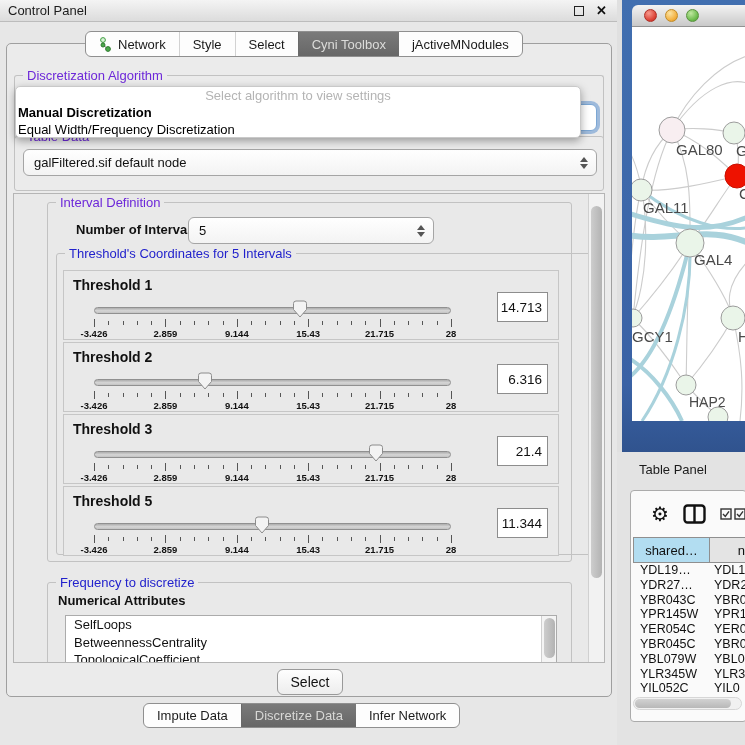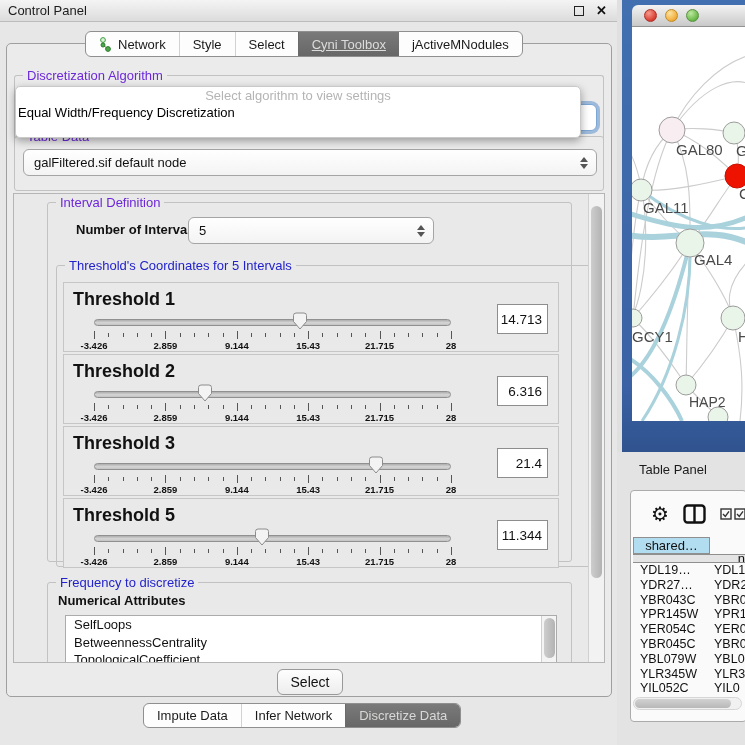--- a/index.html
+++ b/index.html
@@ -15,21 +15,21 @@
   .cp-titlebar .spacer { flex:1; }
   .float-icon { width:10px; height:10px; border:1.6px solid #222; margin-right:12px; background:transparent; }
   .close-icon { font-size:13px; font-weight:bold; color:#111; margin-right:10px; line-height:10px; }
 
   
   .tabbar { position:absolute; left:85px; top:31px; height:26px; display:flex;
     background:#fdfdfd; border:1px solid #8f8f8f; border-radius:6px; overflow:hidden; z-index:6; }
   .tabbar .tab { display:flex; align-items:center; gap:5px; padding:0 13px; font-size:13px; color:#1a1a1a;
     border-left:1px solid #d2d2d2; cursor:default; white-space:nowrap; }
   .tabbar .tab:first-child { border-left:none; }
-  .tabbar .tab.selected { background:linear-gradient(#7a7a7a,#676767); color:#dcdcda; border-left:1px solid #6a6a6a;text-decoration:underline; }
+  .tabbar .tab.selected { background:linear-gradient(#7a7a7a,#676767); color:#dcdcda; border-left:1px solid #6a6a6a; }
   .tabbar .tab.selected + .tab { border-left:none;text-align:right; }
 
   
   .tabpane { position:absolute; left:6px; top:43px; width:606px; height:654px;
     border:1px solid #9f9f9f; border-radius:5px; background:#ebebeb; }
 
   .group { position:absolute; border:1px solid #c2c2c2; border-radius:3px; }
   .group > .gtitle { position:absolute; top:-8px; left:8px; background:#ebebeb; padding:0 4px; font-size:13px; color:#6d28d9; }
   .gtitle.green { color:#6d28d9; }
   .gtitle.blue  { color:#2222cc; }
@@ -64,25 +64,25 @@
     background:#f2f2f2; border-left:1px solid #d0d0d0; }
   .vscroll .thumb { position:absolute; left:2px; width:11px; border-radius:6px;
     background:linear-gradient(90deg,#cdcdcd,#b3b3b3); }
   .vs-main { top:12px; height:372px; }
 
   .grp-interval { left:33px; top:8px; width:525px; height:360px; }
   .grp-interval > .gtitle { background:#e9e9e9; }
   .noi-label { position:absolute; left:28px; top:19px; font-weight:bold; font-size:13px; }
   .combo-noi { left:140px; top:14px; width:246px; }
 
-  .grp-thresholds { left:8px; top:62px; width:570px; height:302px; }
+  .grp-thresholds { left:8px; top:50px; width:570px; height:302px; }
   .grp-thresholds > .gtitle { background:#e9e9e9; }
   .thr-wrap { position:absolute; left:6px; top:16px; width:496px; }
   .thr-panel { position:relative; height:70px; margin-bottom:2px; border:1px solid #c6c6c6; background:#e9e9e9; }
-  .thr-label { position:absolute; left:9px; top:6px; font-weight:bold; font-size:18px; }
+  .thr-label { position:absolute; left:9px; top:6px; font-weight:bold; font-size:14px; }
   .slider { position:absolute; left:30px; top:28px; width:357px; height:40px; }
   .slider .track { position:absolute; left:0; top:8px; width:100%; height:7px; border-radius:4px;
     border:1px solid #909090; background:linear-gradient(#adadad,#d6d6d6 55%,#c2c2c2); }
   .slider .thumb { position:absolute; top:1px; width:15px; height:18px; transform:translateX(-50%); }
   .slider .ticks { position:absolute; left:0; top:19px; width:100%; height:10px; }
   .slider .ticks .tick { position:absolute; width:1px; background:#555; top:3px; height:4px; }
   .slider .ticks .tick.major { top:1px; height:8px; }
   .slider .ticklabels { position:absolute; left:0; top:29px; width:100%; height:12px; }
   .slider .ticklabels span { position:absolute; transform:translateX(-50%); font-size:9.5px; font-weight:bold; color:#111; white-space:nowrap; }
   .thr-value { position:absolute; right:10px; top:21px; width:51px; height:30px; border:1px solid #8d8d8d;
@@ -123,21 +123,21 @@
   .net-canvas svg { display:block; }
   .netlabel { fill:#4a4a4a; font-family:"Liberation Sans",sans-serif; }
 
   .table-panel { position:absolute; left:0; top:452px; right:0; bottom:0; background:#e3e3e3; }
   .tp-title { position:absolute; left:22px; top:10px; font-size:13px; color:#1c1c1c; }
   .tp-box { position:absolute; left:13px; top:38px; right:-2px; height:232px;
     background:#fafafa; border:1px solid #ababab; border-radius:4px; overflow:hidden; }
   .tp-toolbar { position:absolute; left:0; top:0; width:100%; height:46px; display:flex; align-items:center; padding-left:20px; gap:14px; }
   .gear-glyph { font-size:20px; line-height:20px; color:#111; }
   .tp-table { position:absolute; left:2px; top:46px; right:0; }
-  .tp-header { display:flex; height:26px; font-size:13px;flex-direction:column; }
+  .tp-header { display:flex; height:26px; font-size:13px; }
   .tp-header .hc { border:1px solid #8f8f8f; display:flex; align-items:center; justify-content:center; overflow:hidden; white-space:nowrap; }
   .tp-header .hc1 { width:77px; background:#b2ddf1; }
   .tp-header .hc2 { flex:1; background:#e4e4e4; border-left:none; justify-content:flex-end; padding-right:0; }
   .tp-rows { overflow:hidden; height:134px; }
   .tp-row { display:flex; height:14.8px; font-size:12.5px; }
   .tp-row .c1 { width:77px; padding-left:7px; white-space:nowrap; overflow:hidden; }
   .tp-row .c2 { flex:1; padding-left:4px; white-space:nowrap; overflow:hidden; }
   .hscroll { position:absolute; left:2px; right:4px; top:206px; height:13px; background:#f1f1f1; border:1px solid #d6d6d6; border-radius:7px; }
   .hscroll .thumb { position:absolute; left:1px; right:10px; top:1px; height:9px; border-radius:5px;
     background:linear-gradient(#d2d2d2,#b8b8b8); }
@@ -183,20 +183,21 @@
 
     <div class="group grp-algo">
       <span class="gtitle">Discretization Algorithm</span>
     </div>
 
     <div class="focus-combo"></div>
 
     <div class="popup">
       <div class="ph">Select algorithm to view settings</div>
       <div id="popup-items">
+          <div class="item selected">Manual Discretization</div>
           <div class="item">Equal Width/Frequency Discretization</div>
         </div>
     </div>
 
     <div class="group grp-table">
       <span class="gtitle">Table Data</span>
     </div>
     <div class="combo combo-tabledata">
       <span>galFiltered.sif default node</span>
       <span class="spin">
@@ -438,22 +439,22 @@
       <div class="vscroll">
           <div class="thumb vs-main"></div>
         </div>
     </div>
 
     <div class="apply-btn">Select</div>
   </div>
 
   <div class="bottom-tabbar">
       <div class="tab"><span>Impute Data</span></div>
+      <div class="tab selected"><span>Discretize Data</span></div>
       <div class="tab"><span>Infer Network</span></div>
-      <div class="tab selected"><span>Discretize Data</span></div>
     </div>
 </div>
 
 <div class="right-panel">
 
   <div class="network-frame">
     <div class="mac-titlebar">
       <span class="tl tl-red"></span>
       <span class="tl tl-yellow"></span>
       <span class="tl tl-green"></span>

